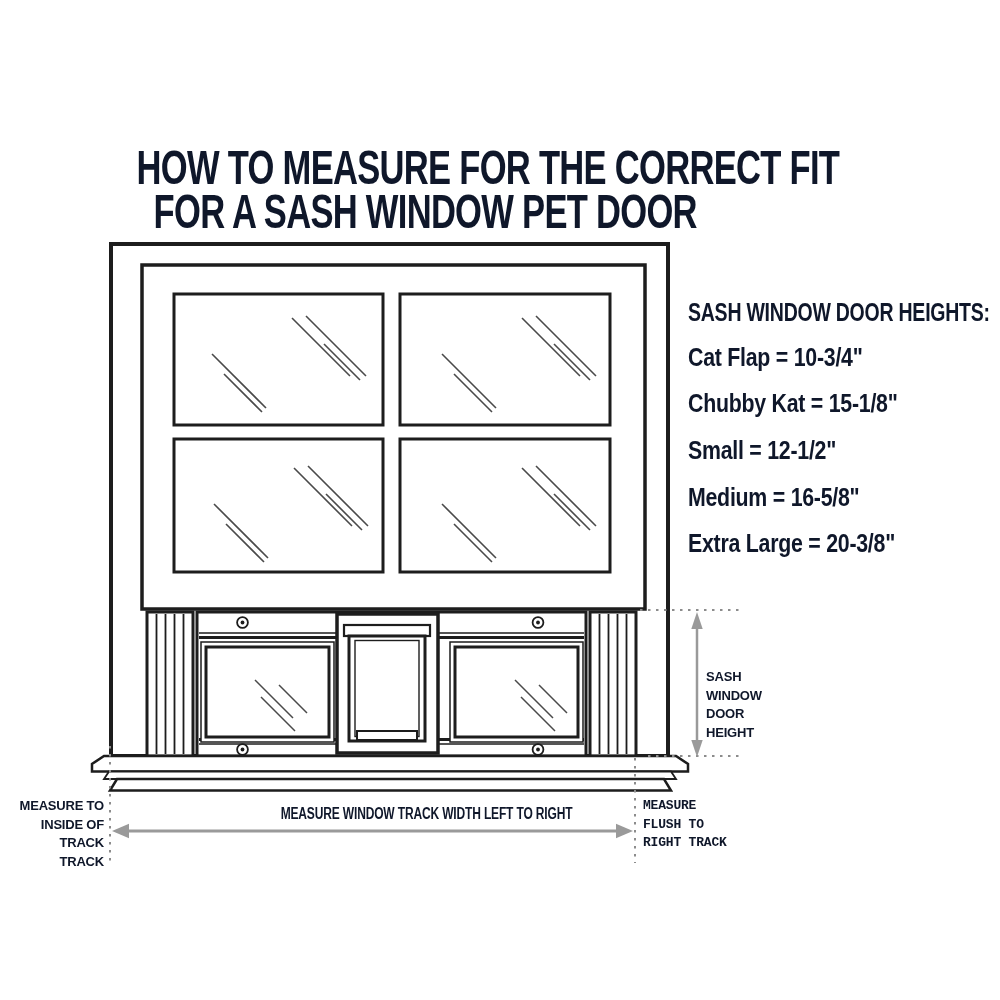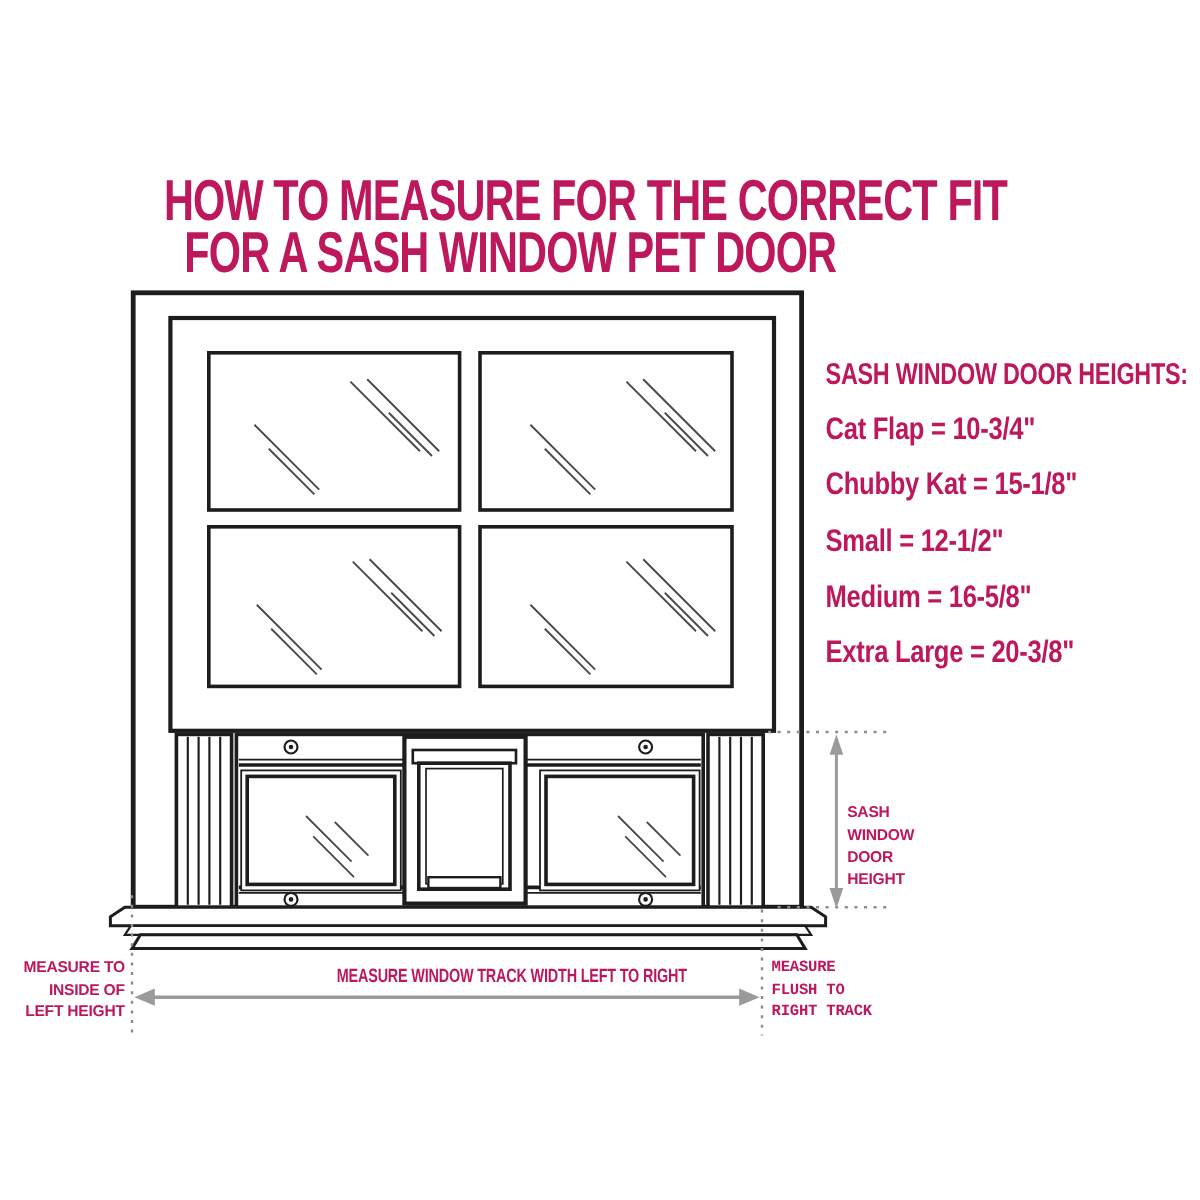--- a/index.html
+++ b/index.html
@@ -1,20 +1,20 @@
 <!DOCTYPE html>
 <html><head>
 <meta charset="utf-8">
 <style>
   html,body{margin:0;padding:0;background:#fff;}
   body{width:1000px;height:1000px;overflow:hidden;}
   .canvas{
     position:relative;width:850px;height:1000px;background:#ffffff;
     font-family:"Liberation Sans","DejaVu Sans",sans-serif;
-    color:#be185d;
+    color:#0f172a;
   }
   .diagram-svg{position:absolute;left:0;top:0;}
   .abs{position:absolute;font-weight:700;}
   
   .title{left:0;right:0;top:146px;text-align:center;font-size:48px;line-height:44px;
          letter-spacing:-1px;white-space:nowrap;}
   .t-line{display:block;}
   .cx{display:inline-block;transform:scaleX(0.72);}
   
   .dh-heading{left:688px;top:298px;font-size:25px;white-space:nowrap;
@@ -124,21 +124,21 @@
 
   <div class="abs dh-heading">SASH WINDOW DOOR HEIGHTS:</div>
   <div class="abs dh-item dh-0">Cat Flap = 10-3/4"</div>
   <div class="abs dh-item dh-1">Chubby Kat = 15-1/8"</div>
   <div class="abs dh-item dh-2">Small = 12-1/2"</div>
   <div class="abs dh-item dh-3">Medium = 16-5/8"</div>
   <div class="abs dh-item dh-4">Extra Large = 20-3/8"</div>
 
   <div class="abs lbl lbl-height">SASH WINDOW DOOR HEIGHT</div>
 
-  <div class="abs lbl lbl-left">MEASURE TO INSIDE OF LEFT HEIGHT</div>
+  <div class="abs lbl lbl-left">MEASURE TO INSIDE OF TRACK TRACK</div>
 
   <div class="abs lbl lbl-width">
     <span class="cxw">MEASURE WINDOW TRACK WIDTH LEFT TO RIGHT</span>
   </div>
 
   <div class="abs lbl lbl-right">MEASURE FLUSH TO RIGHT TRACK</div>
 
 </div>
 
 </body></html>

